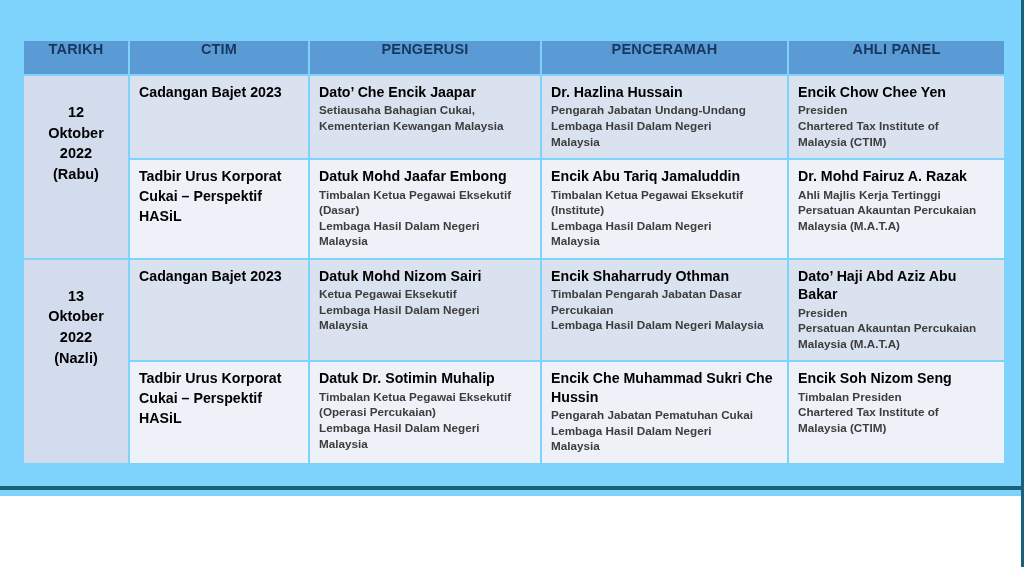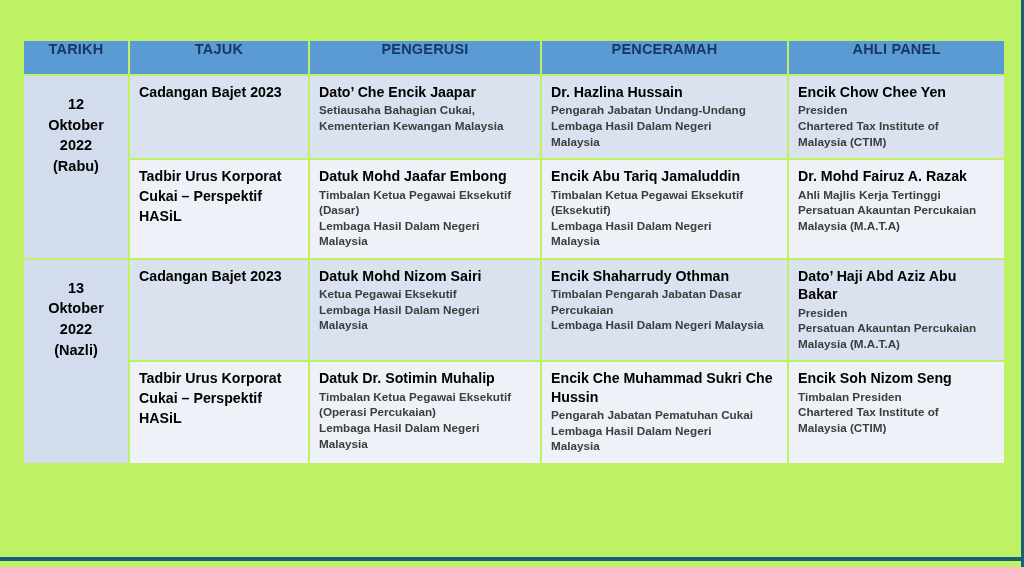--- a/index.html
+++ b/index.html
@@ -13,23 +13,23 @@
     font-family: "Liberation Sans", "DejaVu Sans", sans-serif;
     position: relative;
     overflow: hidden;
   }
 
   
   .slide {
     position: absolute;
     left: 0; top: 0;
     width: 1024px;
-    height: 567px;
+    height: 496px;
     box-sizing: border-box;
-    background: #bef264;
+    background: #7dd3fc;
   }
   .edge-right {
     position: absolute;
     top: 0;
     right: 0;
     width: 3px;
     height: 567px;
     background: #1b6079;
   }
   .edge-bottom {
@@ -72,21 +72,21 @@
   }
 
   
   td.date-cell {
     background: #d3dcec;
     text-align: center;
     font-size: 14.5px;
     font-weight: bold;
     color: #000000;
     line-height: 1.42;
-    padding-top: 18px;
+    padding-top: 26px;
   }
   td.date-cell .date-inner {
     display: block;
   }
   td.date-cell .date-line {
     display: block;
   }
 
   
   td.data-cell {
@@ -131,21 +131,21 @@
     <colgroup>
       <col class="col-tarikh">
       <col class="col-tajuk">
       <col class="col-pengerusi">
       <col class="col-penceramah">
       <col class="col-ahli">
     </colgroup>
     <thead>
       <tr>
         <th>TARIKH</th>
-        <th>TAJUK</th>
+        <th>CTIM</th>
         <th>PENGERUSI</th>
         <th>PENCERAMAH</th>
         <th>AHLI PANEL</th>
       </tr>
     </thead>
     <tbody>
 
       <tr class="band-dark">
         <td class="date-cell" rowspan="2">
           <span class="date-inner">
@@ -200,21 +200,21 @@
             <span class="sub-line">Timbalan Ketua Pegawai Eksekutif</span>
             <span class="sub-line">(Dasar)</span>
             <span class="sub-line">Lembaga Hasil Dalam Negeri</span>
             <span class="sub-line">Malaysia</span>
           </div>
         </td>
         <td class="data-cell">
           <div class="cell-title">Encik Abu Tariq Jamaluddin</div>
           <div class="cell-sub">
             <span class="sub-line">Timbalan Ketua Pegawai Eksekutif</span>
-            <span class="sub-line">(Eksekutif)</span>
+            <span class="sub-line">(Institute)</span>
             <span class="sub-line">Lembaga Hasil Dalam Negeri</span>
             <span class="sub-line">Malaysia</span>
           </div>
         </td>
         <td class="data-cell">
           <div class="cell-title">Dr. Mohd Fairuz A. Razak</div>
           <div class="cell-sub">
             <span class="sub-line">Ahli Majlis Kerja Tertinggi</span>
             <span class="sub-line">Persatuan Akauntan Percukaian</span>
             <span class="sub-line">Malaysia (M.A.T.A)</span>

